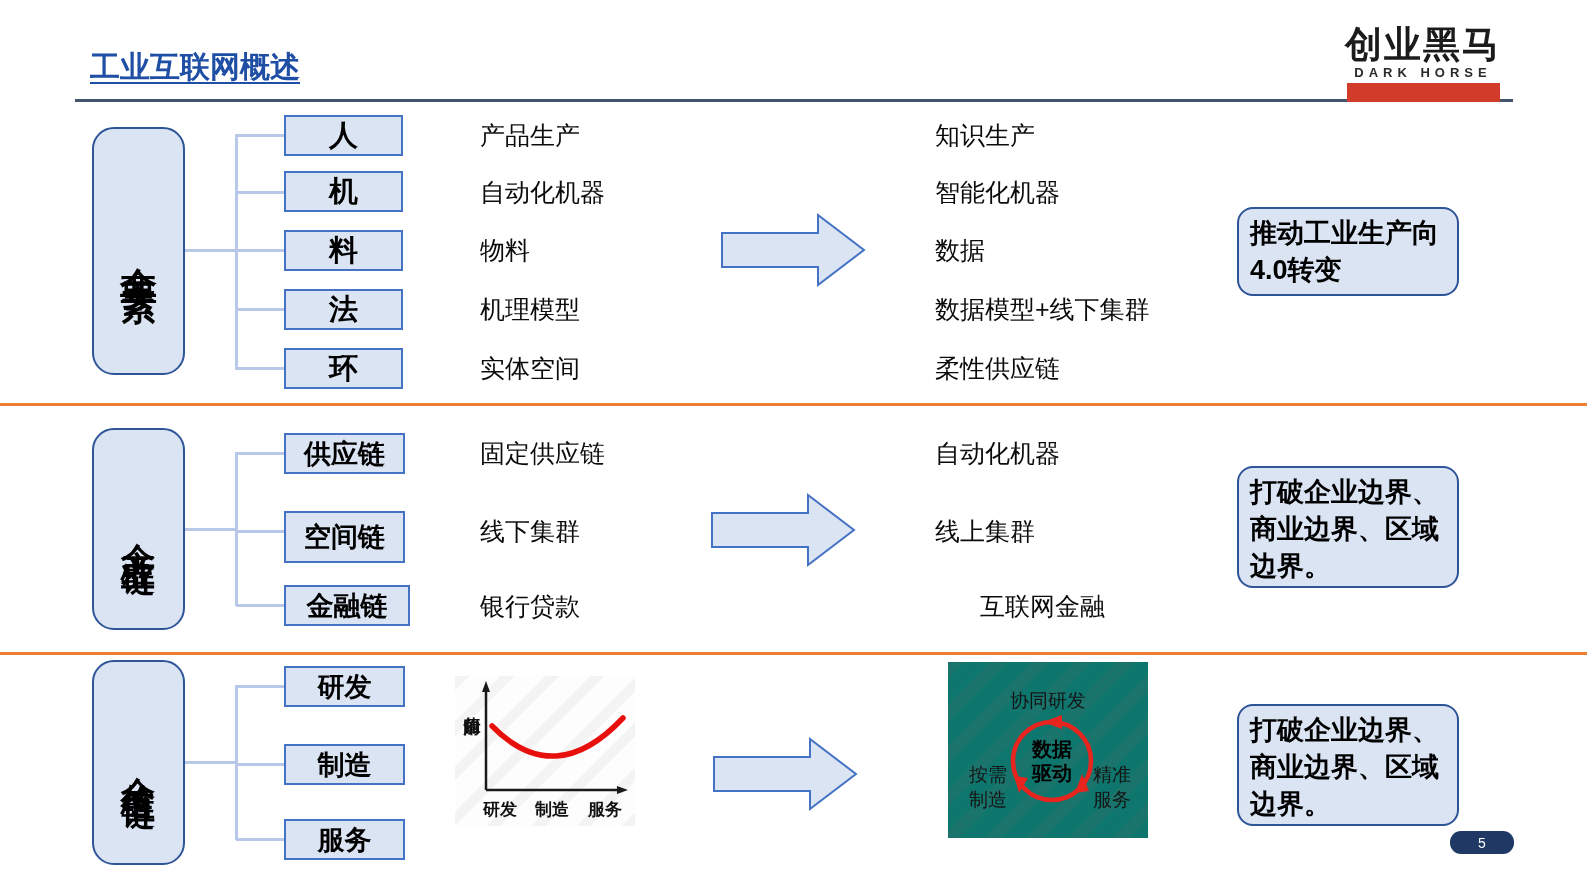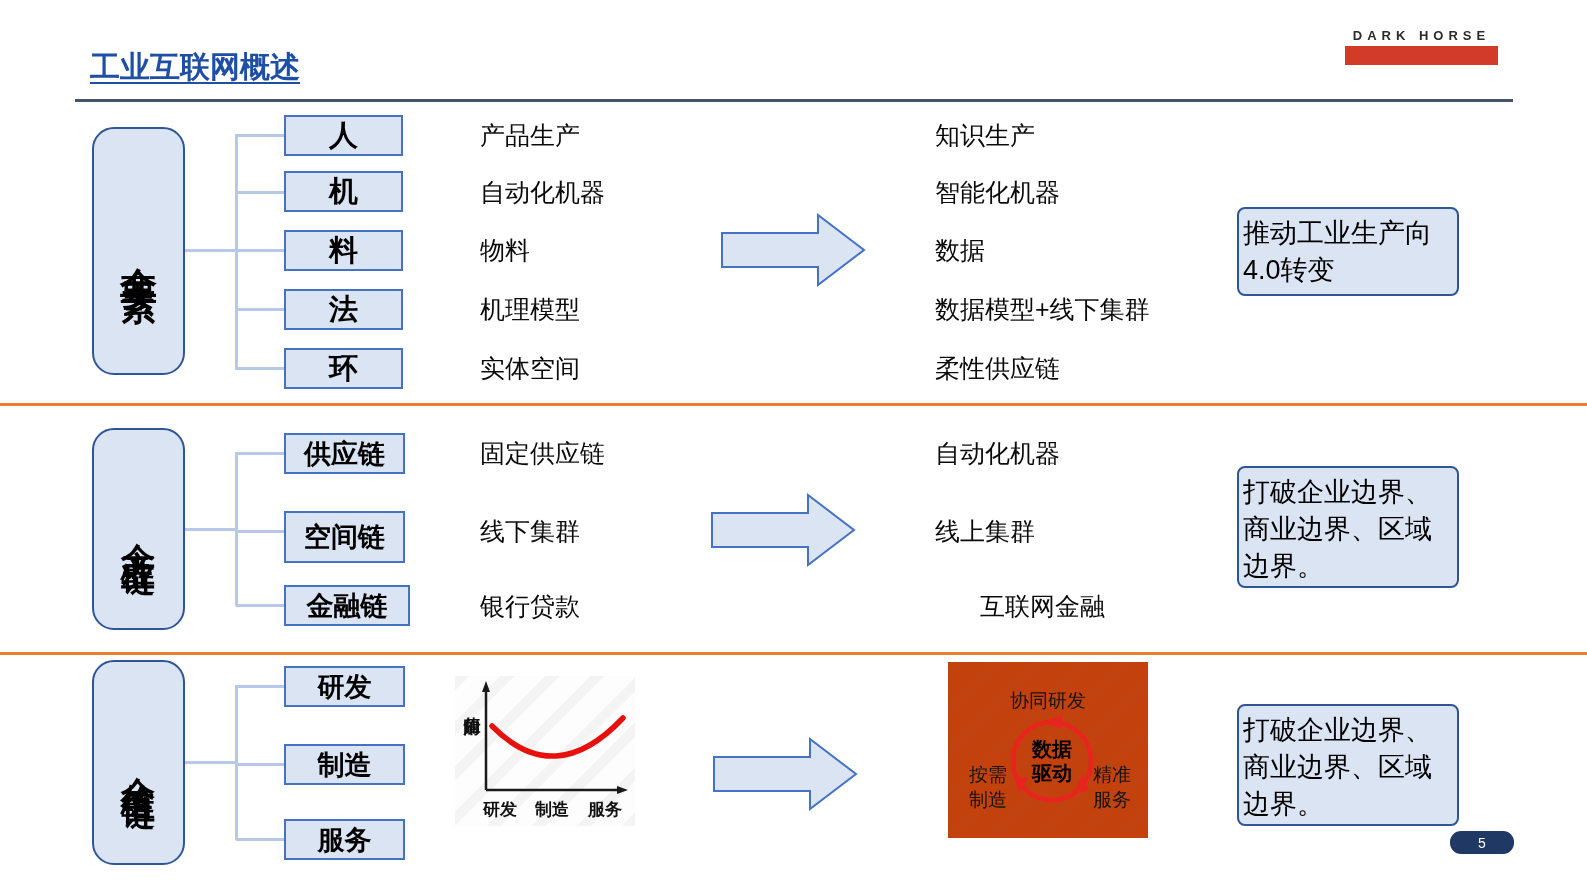--- a/index.html
+++ b/index.html
@@ -34,58 +34,59 @@
   .node{
     background:#DBE4F3;border:2px solid #4472C4;box-sizing:border-box;
     display:flex;align-items:center;justify-content:center;
     font-weight:700;color:#000;
   }
   .conn{background:#B8C8E8;}
   .rowtext{
     height:36px;line-height:36px;font-size:25px;color:#0b0b0b;white-space:nowrap;
   }
   .callout{
-    background:#DBE4F3;border:2.5px solid #2E5597;border-radius:8px;
-    box-sizing:border-box;padding:6px 4px;
-    font-size:27px;font-weight:400;line-height:37px;color:#000;
+    background:#DBE4F3;border:2.5px solid #2E5597;border-radius:16px;
+    box-sizing:border-box;padding:6px 11px;
+    font-size:27px;font-weight:700;line-height:37px;color:#000;
   }
   .orange-rule{background:#ED7D31;height:2.5px;left:0;width:1587px;}
   .badge{
     background:#1F3864;border-radius:11px;color:#fff;font-size:14px;
     display:flex;align-items:center;justify-content:center;
   }
 
   
   .smile{background:#fdfdfd;}
   .smile::before{
     content:"";position:absolute;inset:0;
     background:repeating-linear-gradient(135deg,rgba(150,150,150,0.09) 0 10px,transparent 10px 32px);
   }
   .smile-ylabel{
     writing-mode:vertical-rl;text-orientation:upright;
     font-size:17px;font-weight:600;line-height:1.15;color:#111;
   }
   .smile-xlabel{font-size:17px;font-weight:600;color:#111;white-space:nowrap;}
 
   
-  .cycle{background:#c2410c;}
+  .cycle{background:#0f766e;}
   .cycle::before{
     content:"";position:absolute;inset:0;
     background:repeating-linear-gradient(135deg,rgba(205,90,70,0.06) 0 12px,transparent 12px 30px);
   }
   .cycle-label{font-size:19px;color:#151515;line-height:25px;text-align:center;}
   .cycle-center{font-size:20px;font-weight:700;color:#000;line-height:24px;text-align:center;}
 </style>
 </head>
 <body>
 
 <div class="abs page-title" style="left:90px;top:47px;">工业互联网概述</div>
 <div class="abs header-rule" style="left:75px;top:99px;width:1438px;"></div>
 
 <div class="abs logo" style="left:1345px;top:26px;">
+  <div class="logo-brand">创业黑马</div>
   <div class="logo-tagline">DARK HORSE</div>
   <div class="logo-bar"></div>
 </div>
 
 <div class="abs bigbox" style="left:92px;top:127px;width:93px;height:248px;">
   <div class="vlabel" style="font-size:37px;">全要素</div>
 </div>
 
 <div class="abs conn" style="left:185px;top:249px;width:51px;height:2.5px;"></div>
 <div class="abs conn" style="left:235px;top:134px;width:2.5px;height:236px;"></div>

